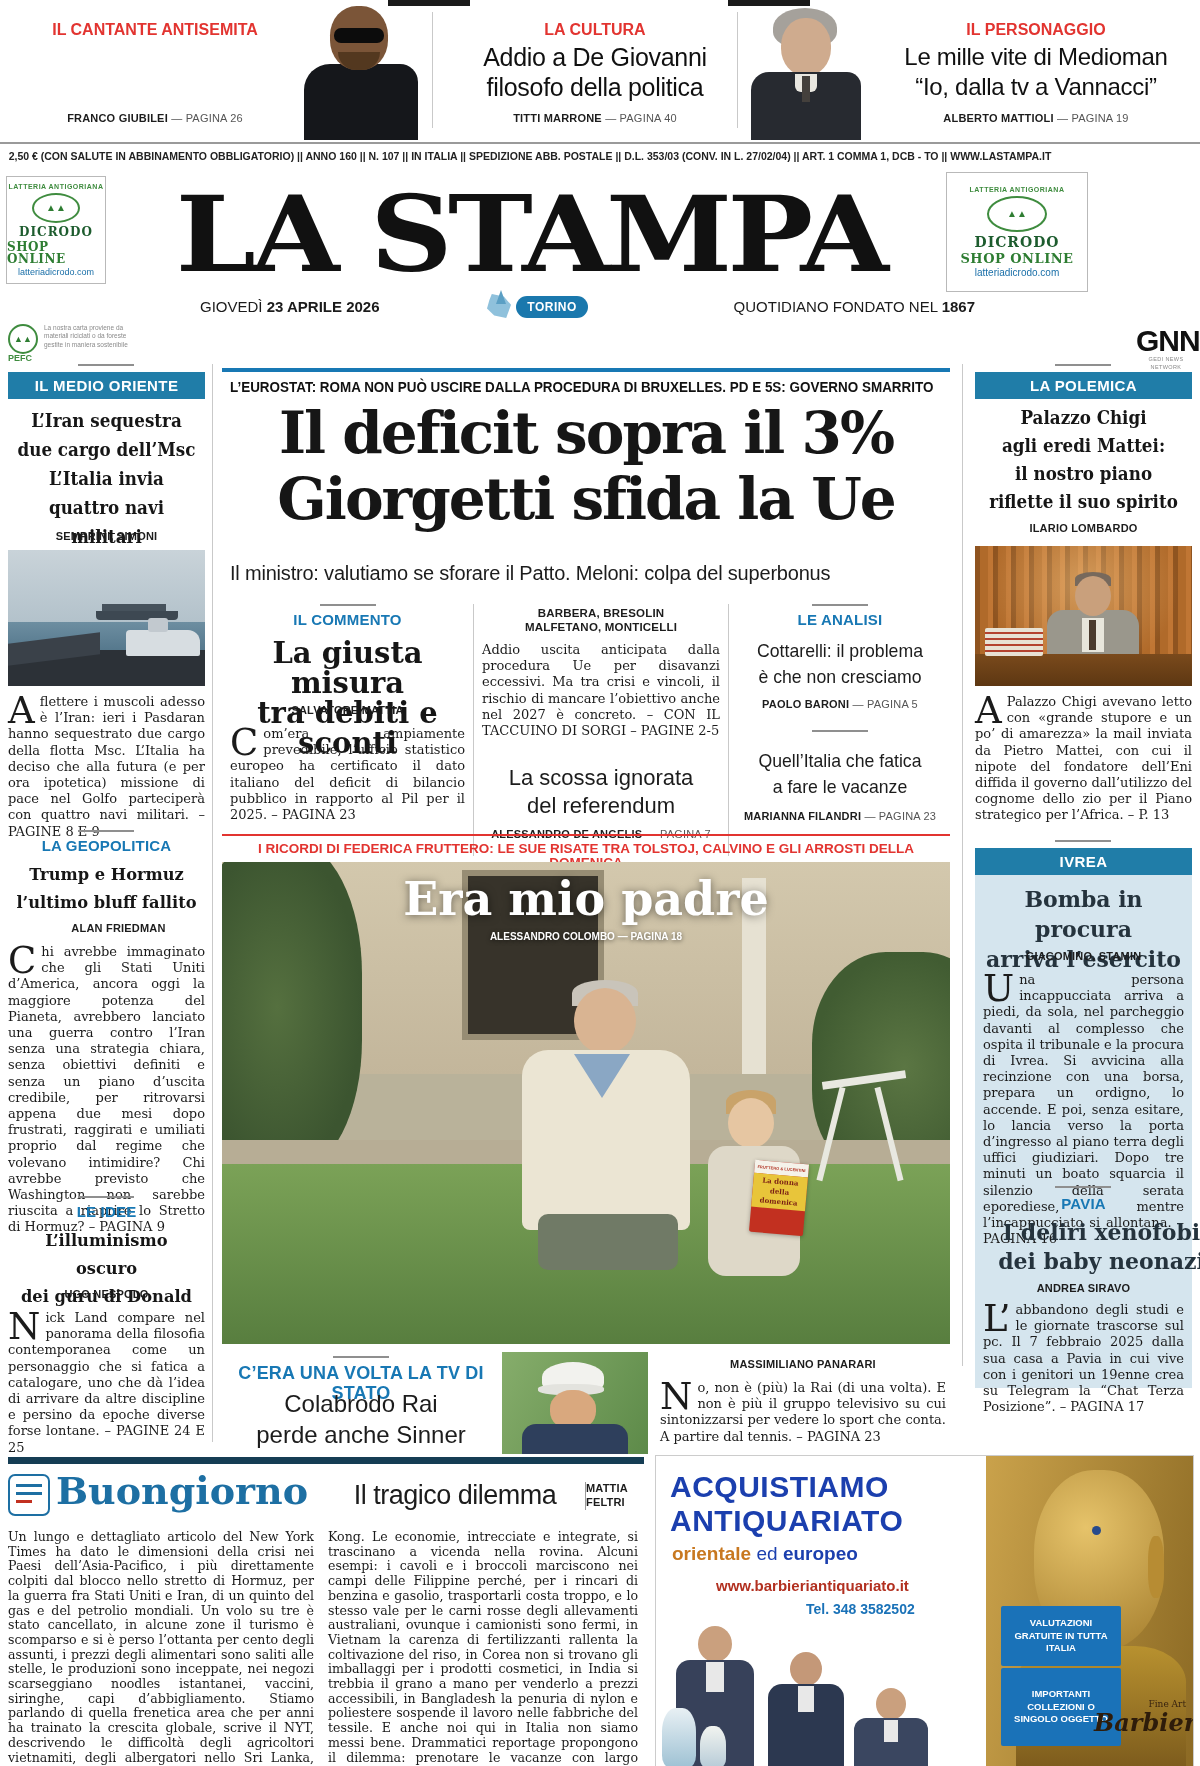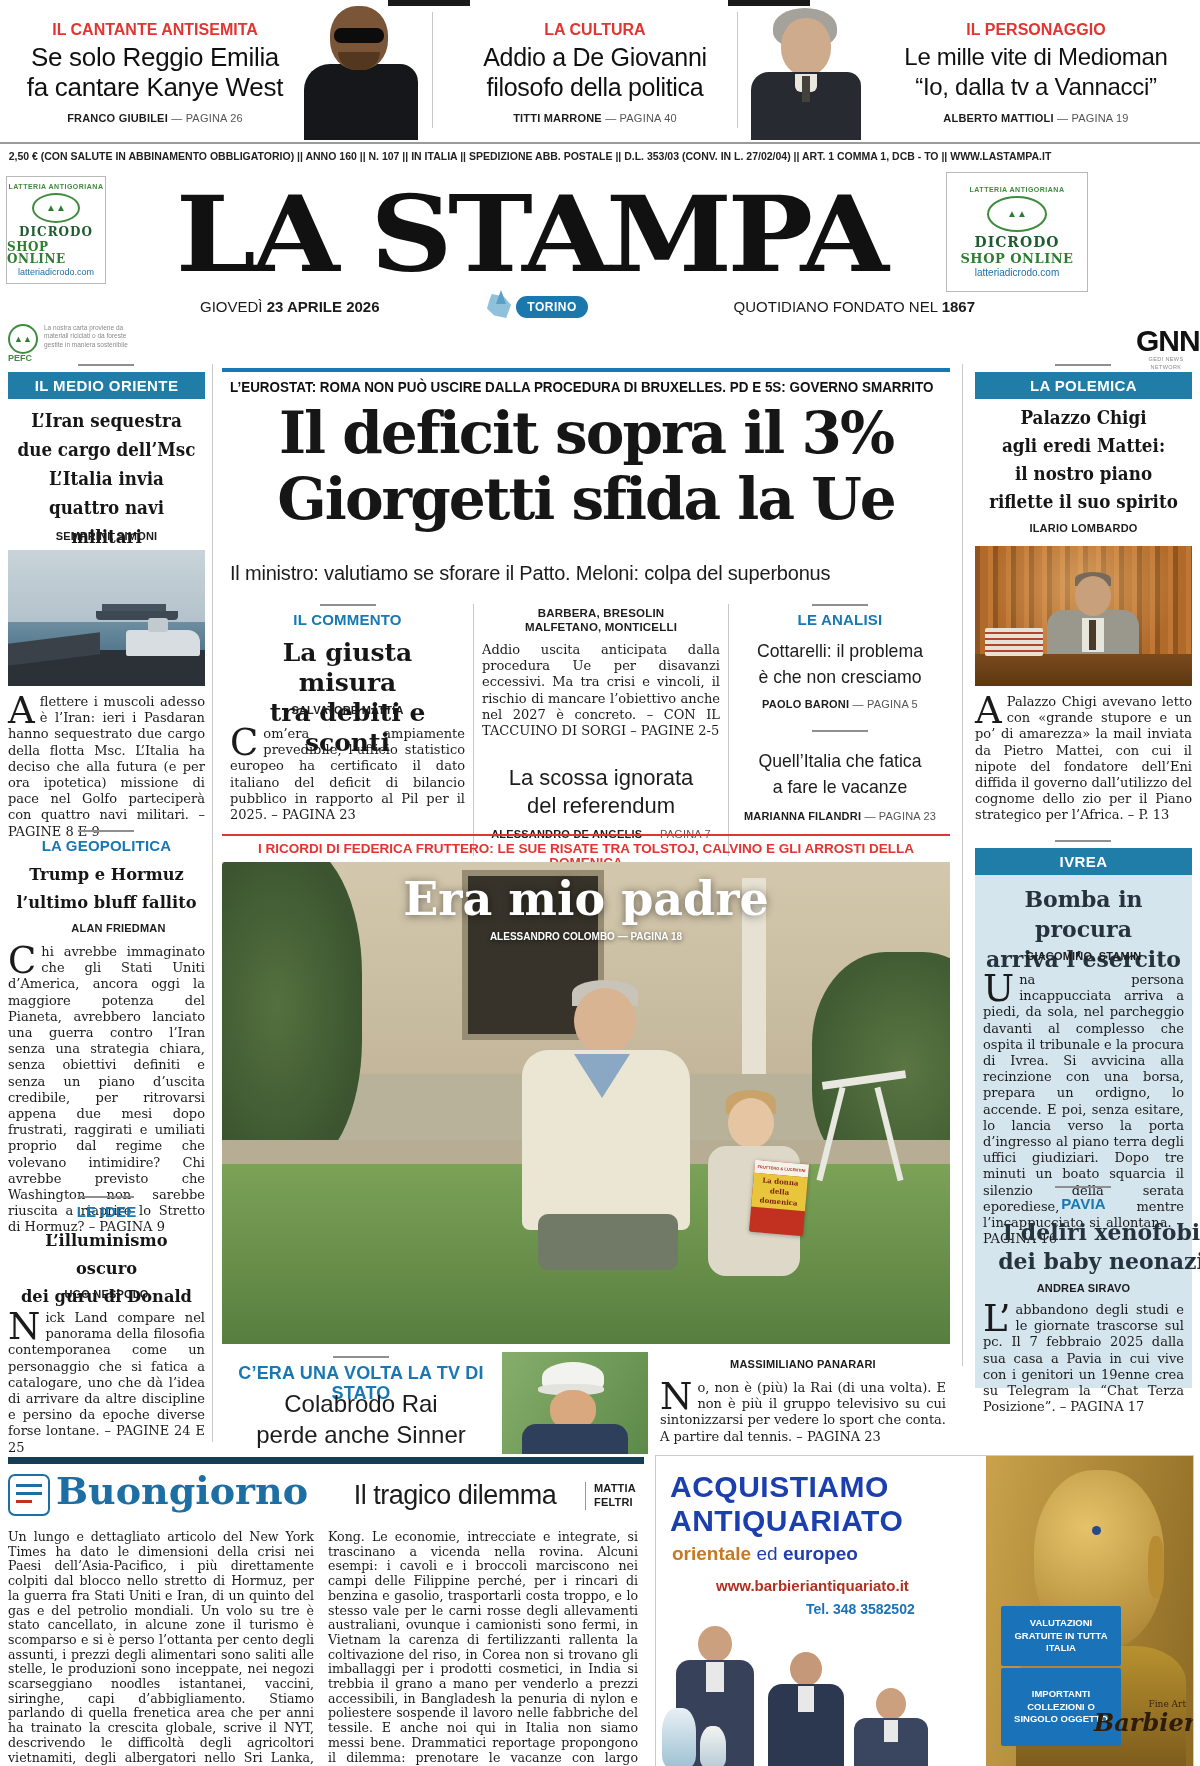--- a/index.html
+++ b/index.html
@@ -35,24 +35,20 @@
 </style>
 </head>
 <body>
 
 <div class="page">
 
   <div class="abs" style="left:388px;top:0;width:82px;height:6px;background:#1a1a1a;"></div>
   <div class="abs" style="left:728px;top:0;width:82px;height:6px;background:#1a1a1a;"></div>
 
   <div class="abs ctr teaser-k" style="left:10px;top:22px;width:290px;">IL CANTANTE ANTISEMITA</div>
-  <div class="abs ctr teaser-t" style="left:10px;top:42px;width:290px;">
-    <div>Se solo Reggio Emilia</div>
-    <div>fa cantare Kanye West</div>
-  </div>
   <div class="abs ctr byline" style="left:10px;top:112px;width:290px;">
     <span>FRANCO GIUBILEI</span>
     <span class="pg">— PAGINA 26</span>
   </div>
   <div class="abs photo" style="left:300px;top:0;width:122px;height:140px;">
     <div class="abs" style="left:4px;top:64px;width:114px;height:76px;background:#15171b;border-radius:26px 18px 0 0;"></div>
     <div class="abs" style="left:30px;top:6px;width:58px;height:64px;background:#7b5538;border-radius:46%;"></div>
     <div class="abs" style="left:38px;top:52px;width:42px;height:18px;background:#53381f;border-radius:0 0 20px 20px;"></div>
     <div class="abs" style="left:34px;top:28px;width:50px;height:15px;background:#0c0c0c;border-radius:7px;"></div>
   </div>
@@ -194,21 +190,21 @@
     <div>Il deficit sopra il 3%</div>
     <div>Giorgetti sfida la Ue</div>
   </div>
   <div class="abs hl-sans" style="left:230px;top:562px;width:720px;font-size:20px;letter-spacing:-.2px;">Il ministro: valutiamo se sforare il Patto. Meloni: colpa del superbonus</div>
 
   <div class="abs vdiv" style="left:473px;top:604px;height:252px;"></div>
   <div class="abs vdiv" style="left:728px;top:604px;height:252px;"></div>
 
   <div class="abs srule" style="left:320px;top:604px;width:56px;"></div>
   <div class="abs ctr k-blue" style="left:230px;top:612px;width:235px;">IL COMMENTO</div>
-  <div class="abs ctr hl-serif" style="left:230px;top:638px;width:235px;font-size:25px;line-height:30px;">
+  <div class="abs ctr hl-serif" style="left:230px;top:638px;width:235px;font-size:29px;line-height:30px;">
     <div>La giusta misura</div>
     <div>tra debiti e sconti</div>
   </div>
   <div class="abs ctr byline" style="left:230px;top:704px;width:235px;">SALVATORE MATTIA</div>
   <div class="abs body dc" style="left:230px;top:726px;width:235px;">Com’era ampiamente prevedibile, l’ufficio statistico europeo ha certificato il dato italiano del deficit di bilancio pubblico in rapporto al Pil per il 2025. – PAGINA 23</div>
 
   <div class="abs ctr byline" style="left:482px;top:606px;width:238px;font-size:11.5px;">
     <div>BARBERA, BRESOLIN</div>
     <div>MALFETANO, MONTICELLI</div>
   </div>
@@ -331,21 +327,21 @@
   <div class="abs body dc" style="left:983px;top:1302px;width:201px;">L’abbandono degli studi e le giornate trascorse sul pc. Il 7 febbraio 2025 dalla sua casa a Pavia in cui vive con i genitori un 19enne crea su Telegram la “Chat Terza Posizione”. – PAGINA 17</div>
 
   <div class="abs" style="left:8px;top:1457px;width:636px;height:7px;background:#153d54;"></div>
   <div class="abs" style="left:8px;top:1474px;width:38px;height:38px;border:2px solid #1d6fa3;border-radius:7px;background:#fff;">
     <div class="abs" style="left:6px;top:8px;width:26px;height:3px;background:#1d6fa3;"></div>
     <div class="abs" style="left:6px;top:16px;width:26px;height:3px;background:#1d6fa3;"></div>
     <div class="abs" style="left:6px;top:24px;width:16px;height:3px;background:#c23020;"></div>
   </div>
   <div class="abs" style="left:56px;top:1468px;font:700 38px/1.2 'DejaVu Serif',serif;color:#1d6fa3;">Buongiorno</div>
   <div class="abs ctr hl-sans" style="left:335px;top:1480px;width:240px;font-size:27px;letter-spacing:-.5px;">Il tragico dilemma</div>
-  <div class="abs byline" style="left:585px;top:1482px;width:56px;border-left:1px solid #999;padding-left:8px;">
+  <div class="abs byline" style="left:585px;top:1482px;width:56px;border-left:1px solid #999;">
     <div>MATTIA</div>
     <div>FELTRI</div>
   </div>
   <div class="abs body" style="left:8px;top:1530px;width:306px;font-size:12.6px;line-height:14.7px;">Un lungo e dettagliato articolo del New York Times ha dato le dimensioni della crisi nei Paesi dell’Asia-Pacifico, i più direttamente colpiti dal blocco nello stretto di Hormuz, per la guerra fra Stati Uniti e Iran, di un quinto del gas e del petrolio mondiali. Un volo su tre è stato cancellato, in alcune zone il turismo è scomparso e si è perso l’ottanta per cento degli assunti, i prezzi degli alimentari sono saliti alle stelle, le produzioni sono inceppate, nei negozi scarseggiano noodles istantanei, vaccini, siringhe, capi d’abbigliamento. Stiamo parlando di quella frenetica area che per anni ha trainato la crescita globale, scrive il NYT, descrivendo le difficoltà degli agricoltori vietnamiti, degli albergatori nello Sri Lanka, degli autisti in Cambogia, dei dirigenti d’azienda a Singapore e Hong</div>
   <div class="abs body" style="left:328px;top:1530px;width:310px;font-size:12.6px;line-height:14.7px;">Kong. Le economie, intrecciate e integrate, si trascinano a vicenda nella rovina. Alcuni esempi: i cavoli e i broccoli marciscono nei campi delle Filippine perché, per i rincari di benzina e gasolio, trasportarli costa troppo, e lo stesso vale per le carni rosse degli allevamenti australiani, ovunque i camionisti sono fermi, in Vietnam la carenza di fertilizzanti rallenta la coltivazione del riso, in Corea non si trovano gli imballaggi per i prodotti cosmetici, in India si trebbia il grano a mano per venderlo a prezzi accessibili, in Bangladesh la penuria di nylon e poliestere sospende il lavoro nelle fabbriche del tessile. E anche noi qui in Italia non siamo messi bene. Drammatici reportage propongono il dilemma: prenotare le vacanze con largo anticipo o affidarsi al last minute?</div>
 
   <div class="abs photo" style="left:655px;top:1455px;width:537px;height:311px;border:1px solid #ccc;background:#fff;">
     <div class="abs" style="left:330px;top:0;width:207px;height:311px;background:linear-gradient(100deg,#caa24b,#8c6a24);"></div>
     <div class="abs" style="left:378px;top:14px;width:130px;height:180px;background:radial-gradient(circle at 40% 32%,#e6c36a,#a37c2c);border-radius:46%;"></div>
     <div class="abs" style="left:492px;top:80px;width:16px;height:62px;background:#b78c33;border-radius:40%;"></div>

